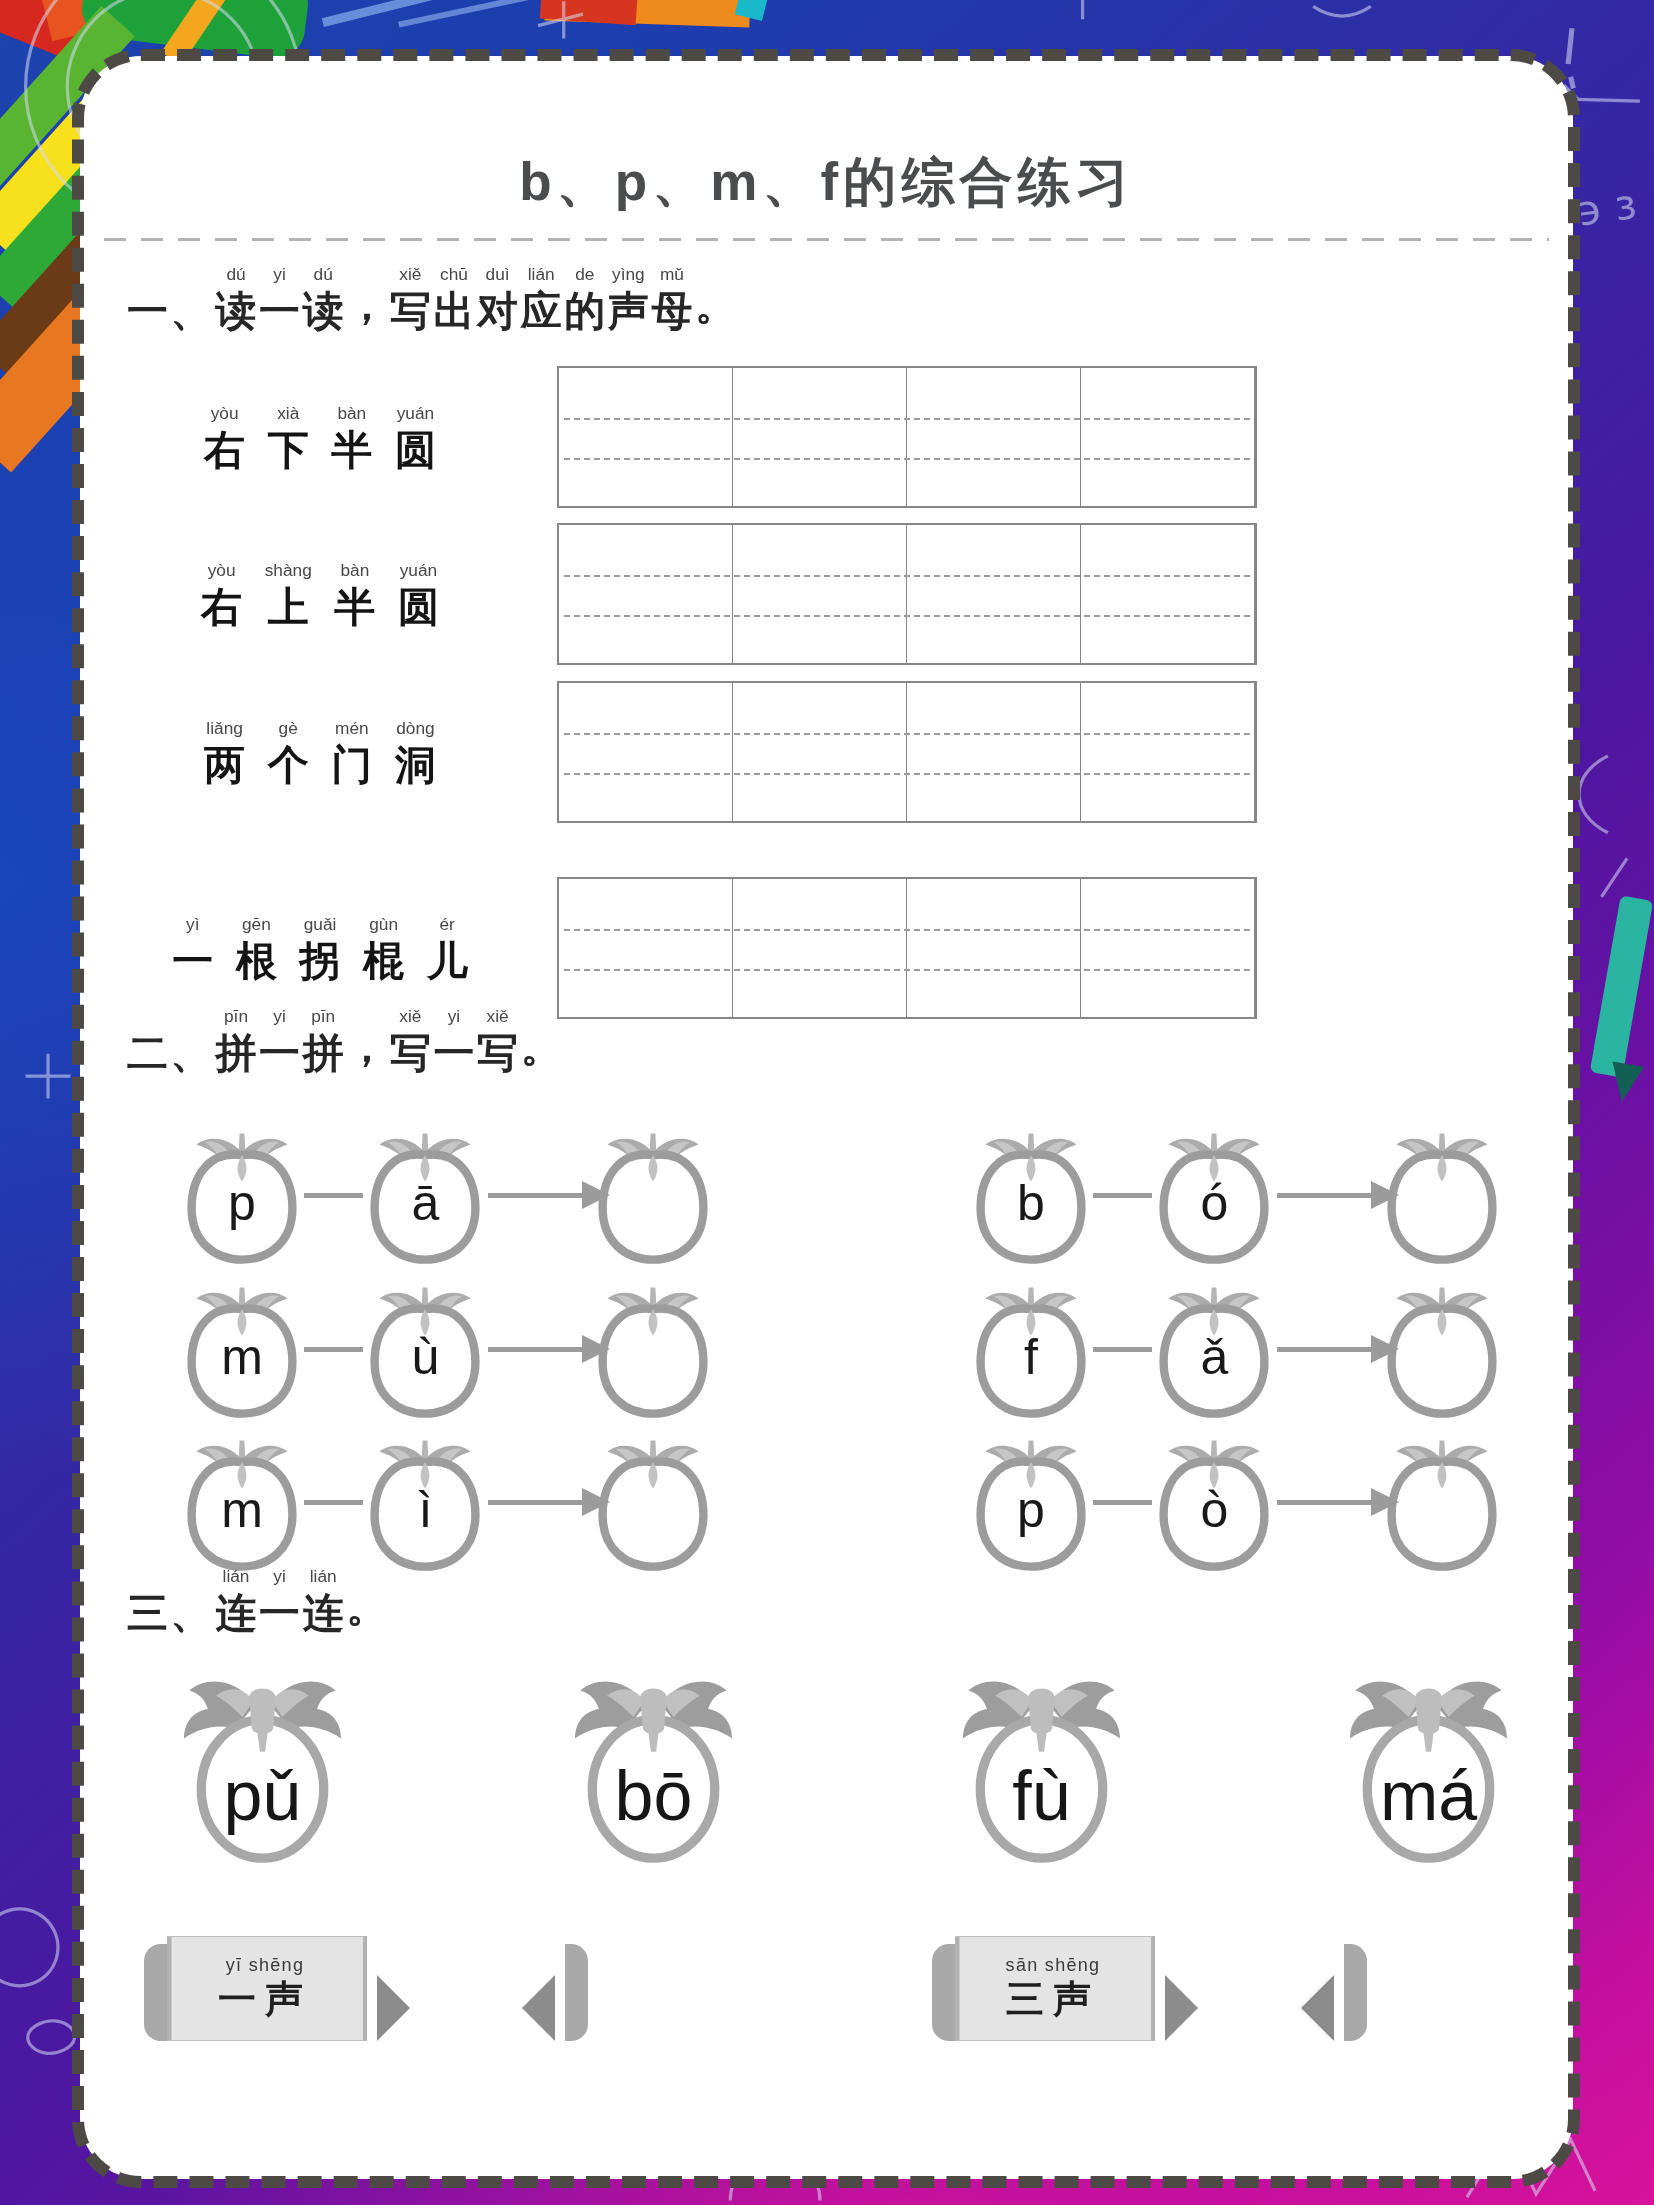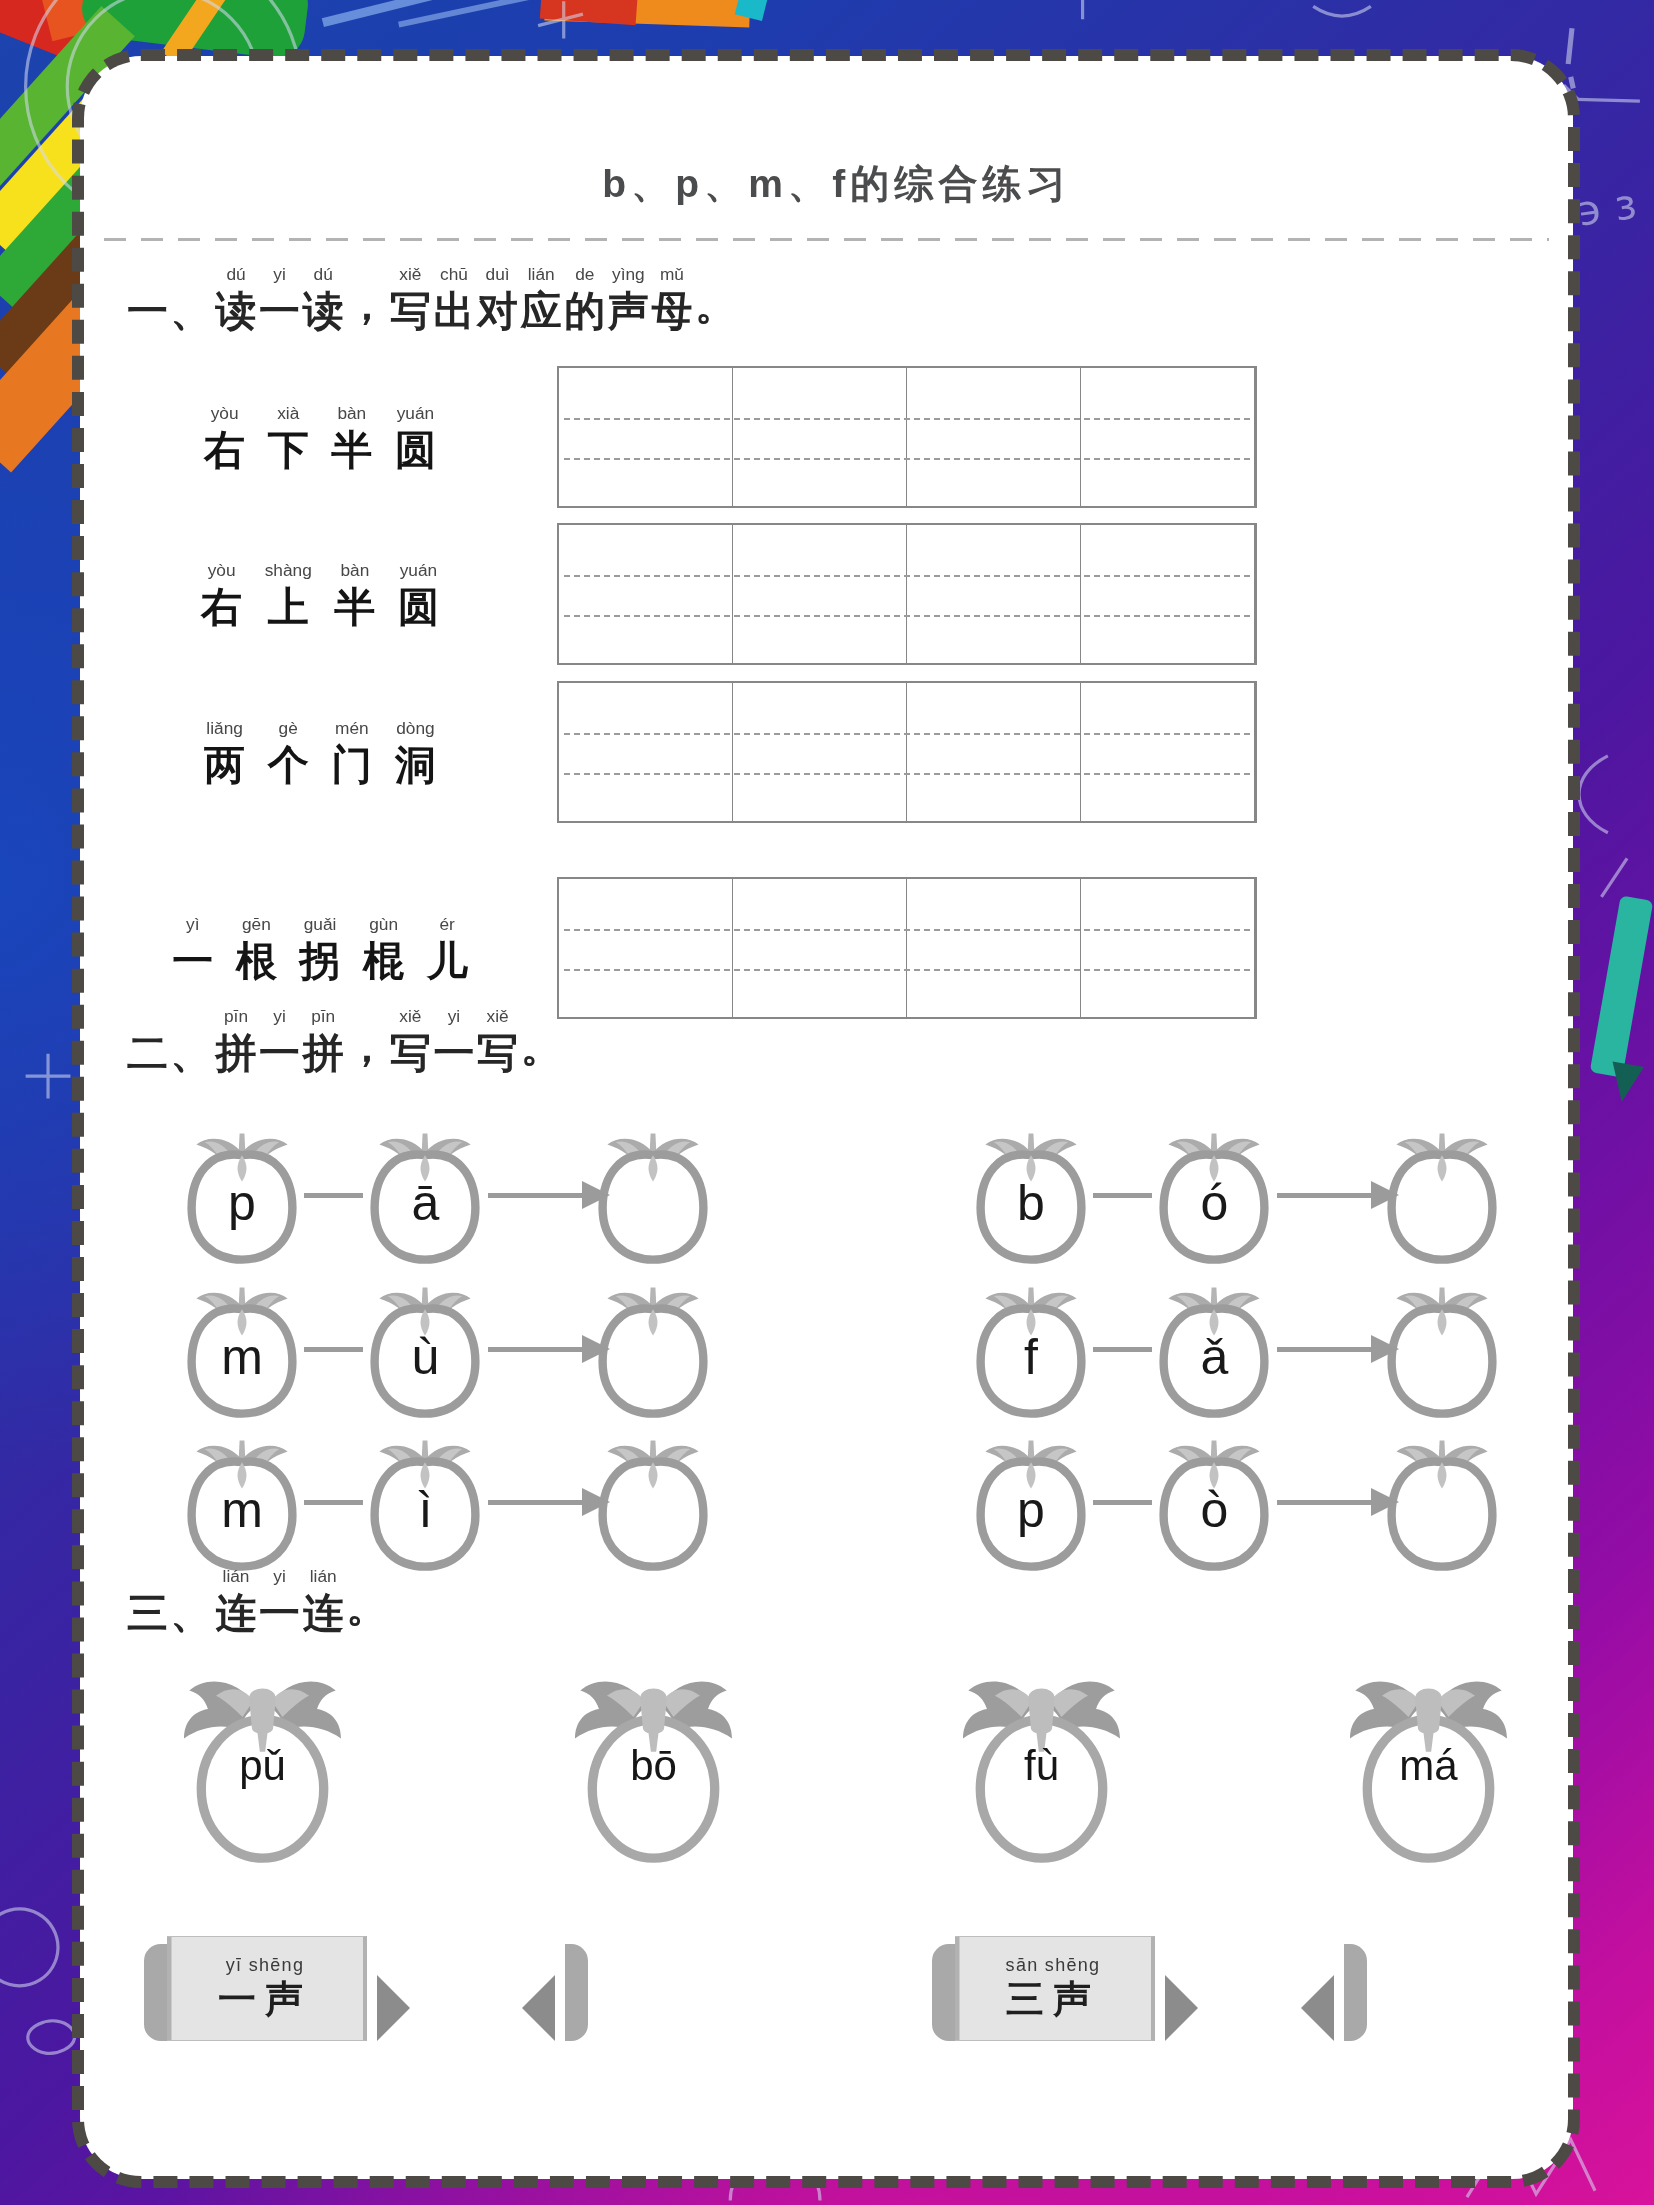--- a/index.html
+++ b/index.html
@@ -10,22 +10,22 @@
       radial-gradient(ellipse 70% 35% at 55% 102%, rgba(221,19,152,.75), rgba(221,19,152,0) 65%),
       linear-gradient(138deg,#1c43ae 0%,#1d3dae 18%,#2c2fa6 33%,#3a23a2 46%,#4c17a0 58%,#6e10a4 70%,#930ca6 82%,#c40f9f 93%,#d8129b 100%);}
   .deco{position:absolute;z-index:1;}
   .doodles{position:absolute;inset:0;z-index:1;pointer-events:none;}
   
   .card{position:absolute;left:80px;top:56px;width:1493px;height:2123px;background:#ffffff;
         border-radius:61px;z-index:5;}
   .card-border{position:absolute;left:72px;top:49px;width:1508px;height:2139px;box-sizing:border-box;
         border:12px dashed #4d4a46;border-radius:69px;z-index:6;pointer-events:none;}
   .card *{box-sizing:border-box;}
-  .title{position:absolute;left:0;top:91px;width:100%;text-align:center;margin:10px;
-         font-size:39px;font-weight:700;color:#4b4c4e;letter-spacing:5.1px;}
+  .title{position:absolute;left:0;top:91px;width:100%;text-align:center;margin:0;
+         font-size:53px;font-weight:700;color:#4b4c4e;letter-spacing:5.1px;}
   .divider{position:absolute;left:24px;top:182px;width:1445px;height:3.2px;
          background:repeating-linear-gradient(90deg,#b3b3b3 0 22px,transparent 22px 37px);}
   
   .rchar{display:inline-flex;flex-direction:column;align-items:center;margin:0 1.3px;}
   .rchar .py{font-size:17.3px;line-height:24px;height:24px;color:#474747;white-space:nowrap;}
   .rchar .hz{font-size:41px;line-height:50px;color:#262626;}
   .sec-header{position:absolute;left:47px;display:flex;align-items:flex-end;}
   .sec-num{font-size:41px;line-height:50px;font-weight:700;color:#262626;letter-spacing:2.6px;}
   .sec-header .hz{font-weight:700;}
   
@@ -44,21 +44,21 @@
   .bubble svg{position:absolute;inset:0;width:100%;height:100%;}
   .bletter{position:absolute;left:0;top:40px;width:100%;text-align:center;font-size:50px;line-height:77px;color:#191919;}
   .connector{height:4.5px;background:#9b9b9b;flex:0 0 auto;margin:0 -3.8px;position:relative;z-index:2;}
   .connector.plain{width:59px;}
   .connector.arrow{width:96px;margin-right:3.8px;}
   .ahead{position:absolute;right:-26px;top:-12px;width:0;height:0;
          border-left:28px solid #9b9b9b;border-top:14px solid transparent;border-bottom:14px solid transparent;}
   
   .balloon{position:absolute;width:173px;height:200px;}
   .balloon svg{position:absolute;inset:0;width:100%;height:100%;}
-  .bsyll{position:absolute;left:0;top:77px;width:100%;text-align:center;font-size:42px;color:#161616;}
+  .bsyll{position:absolute;left:0;top:91px;width:100%;text-align:center;font-size:70px;color:#161616;}
   
   .crayon{position:absolute;height:109px;display:flex;align-items:flex-end;}
   .crayon.tip-left{flex-direction:row-reverse;}
   .cr-end{width:23px;height:97px;background:#a9a9a9;flex:0 0 auto;}
   .tip-right .cr-end{border-radius:16.7px 0 0 16.7px;}
   .tip-left .cr-end{border-radius:0 16.7px 16.7px 0;}
   .cr-body{width:200px;height:105px;background:#e4e4e4;border-top:1.3px solid #bdbdbd;border-bottom:1.3px solid #bdbdbd;
            display:flex;flex-direction:column;align-items:center;justify-content:center;flex:0 0 auto;}
   .tip-right .cr-body{border-left:none;border-right:4.5px solid #b2b2b2;box-shadow:inset 4.5px 0 0 #b2b2b2;}
   .tip-left .cr-body{border-right:none;border-left:4.5px solid #b2b2b2;box-shadow:inset -4.5px 0 0 #b2b2b2;}

